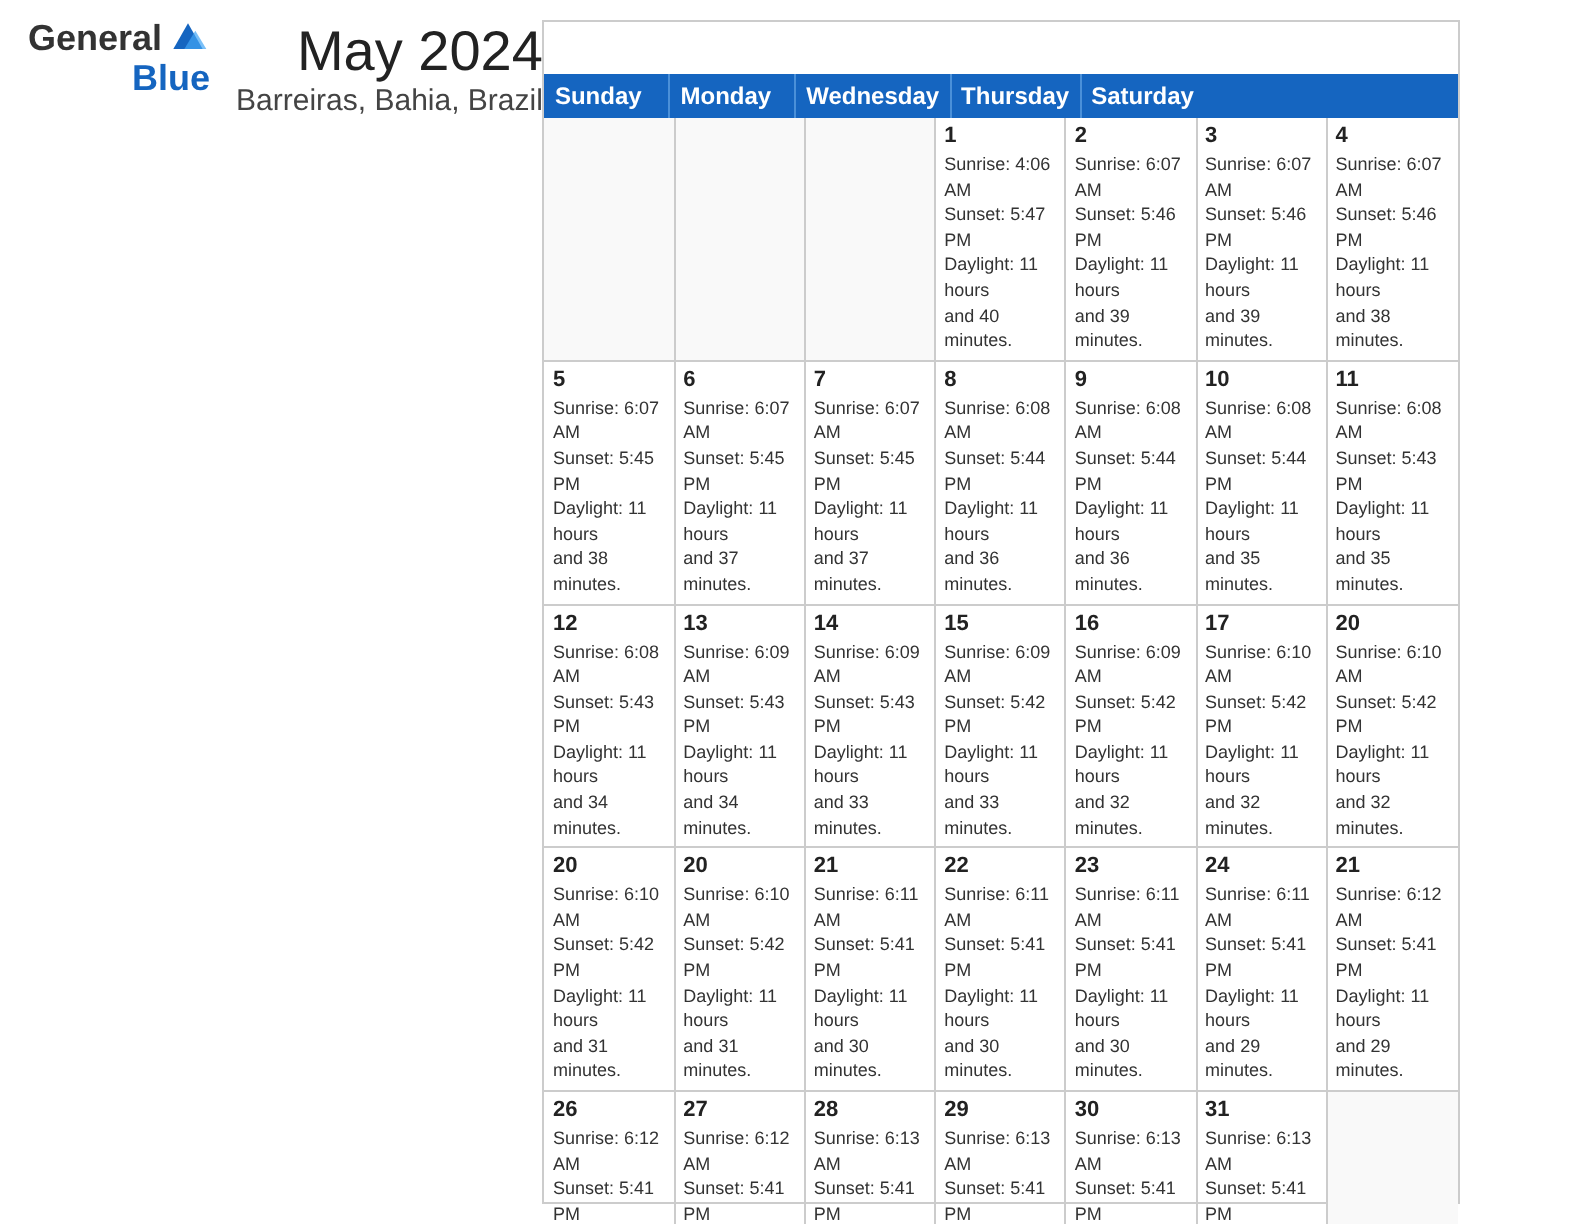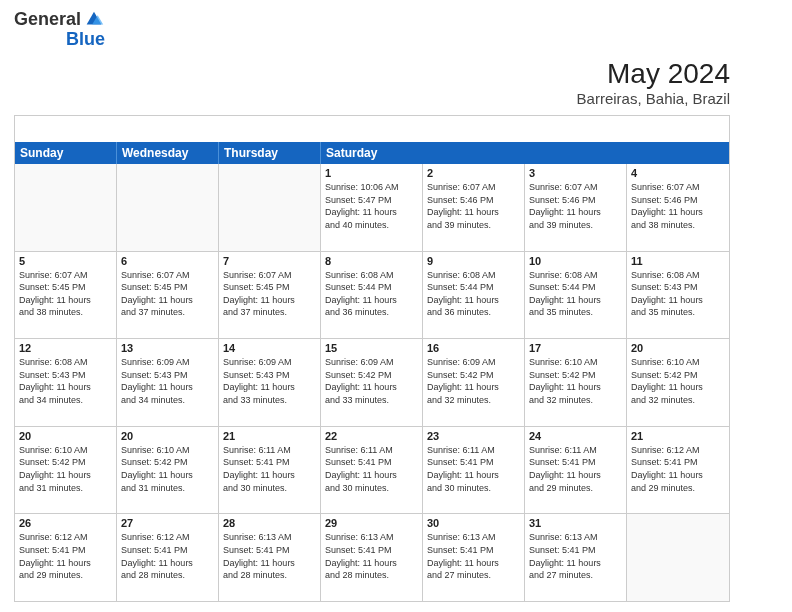--- a/index.html
+++ b/index.html
@@ -8,21 +8,21 @@
       background: #fff;
       width: 792px;
       height: 612px;
       overflow: hidden;
     }
     .page {
       width: 744px;
       height: 612px;
       padding: 10px 14px 10px 14px;
       display: flex;
-      flex-direction: column;
+      flex-direction: row;
     }
     .header {
       display: flex;
       justify-content: space-between;
       align-items: flex-start;
       margin-bottom: 8px;
     }
     .logo {
       display: flex;
       align-items: center;
@@ -44,21 +44,20 @@
       text-align: right;
     }
     .logo-icon {
       width: 22px;
       height: 22px;
       margin-left: 2px;
       margin-top: -2px;
     }
     .title-block {
       text-align: right;
-      margin-top: 48px;
     }
     .main-title {
       font-size: 28px;
       font-weight: normal;
       color: #222;
     }
     .subtitle {
       font-size: 15px;
       color: #444;
       padding-left: 13px;
@@ -145,32 +144,33 @@
     </div>
     <div class="title-block">
       <div class="main-title">May 2024</div>
       <div class="subtitle">Barreiras, Bahia, Brazil</div>
     </div>
   </div>
 
   <div class="calendar">
     <div class="cal-header">
     <div class="cal-header-cell">Sunday</div>
+        <div class="cal-header-cell">Monday</div>
         <div class="cal-header-cell">Wednesday</div>
         <div class="cal-header-cell">Thursday</div>
         <div class="cal-header-cell">Saturday</div>
       </div>
     <div class="cal-body">
     <div class="cal-row">
           <div class="cal-cell empty"></div>
           <div class="cal-cell empty"></div>
           <div class="cal-cell empty"></div>
           <div class="cal-cell">
             <div class="day-number">1</div>
-            <div class="day-info" style="white-space: pre-line;">Sunrise: 10:06 AM
+            <div class="day-info" style="white-space: pre-line;">Sunrise: 4:06 AM
 Sunset: 5:47 PM
 Daylight: 11 hours
 and 40 minutes.</div>
           </div>
           <div class="cal-cell">
             <div class="day-number">2</div>
             <div class="day-info" style="white-space: pre-line;">Sunrise: 6:07 AM
 Sunset: 5:46 PM
 Daylight: 11 hours
 and 39 minutes.</div>

